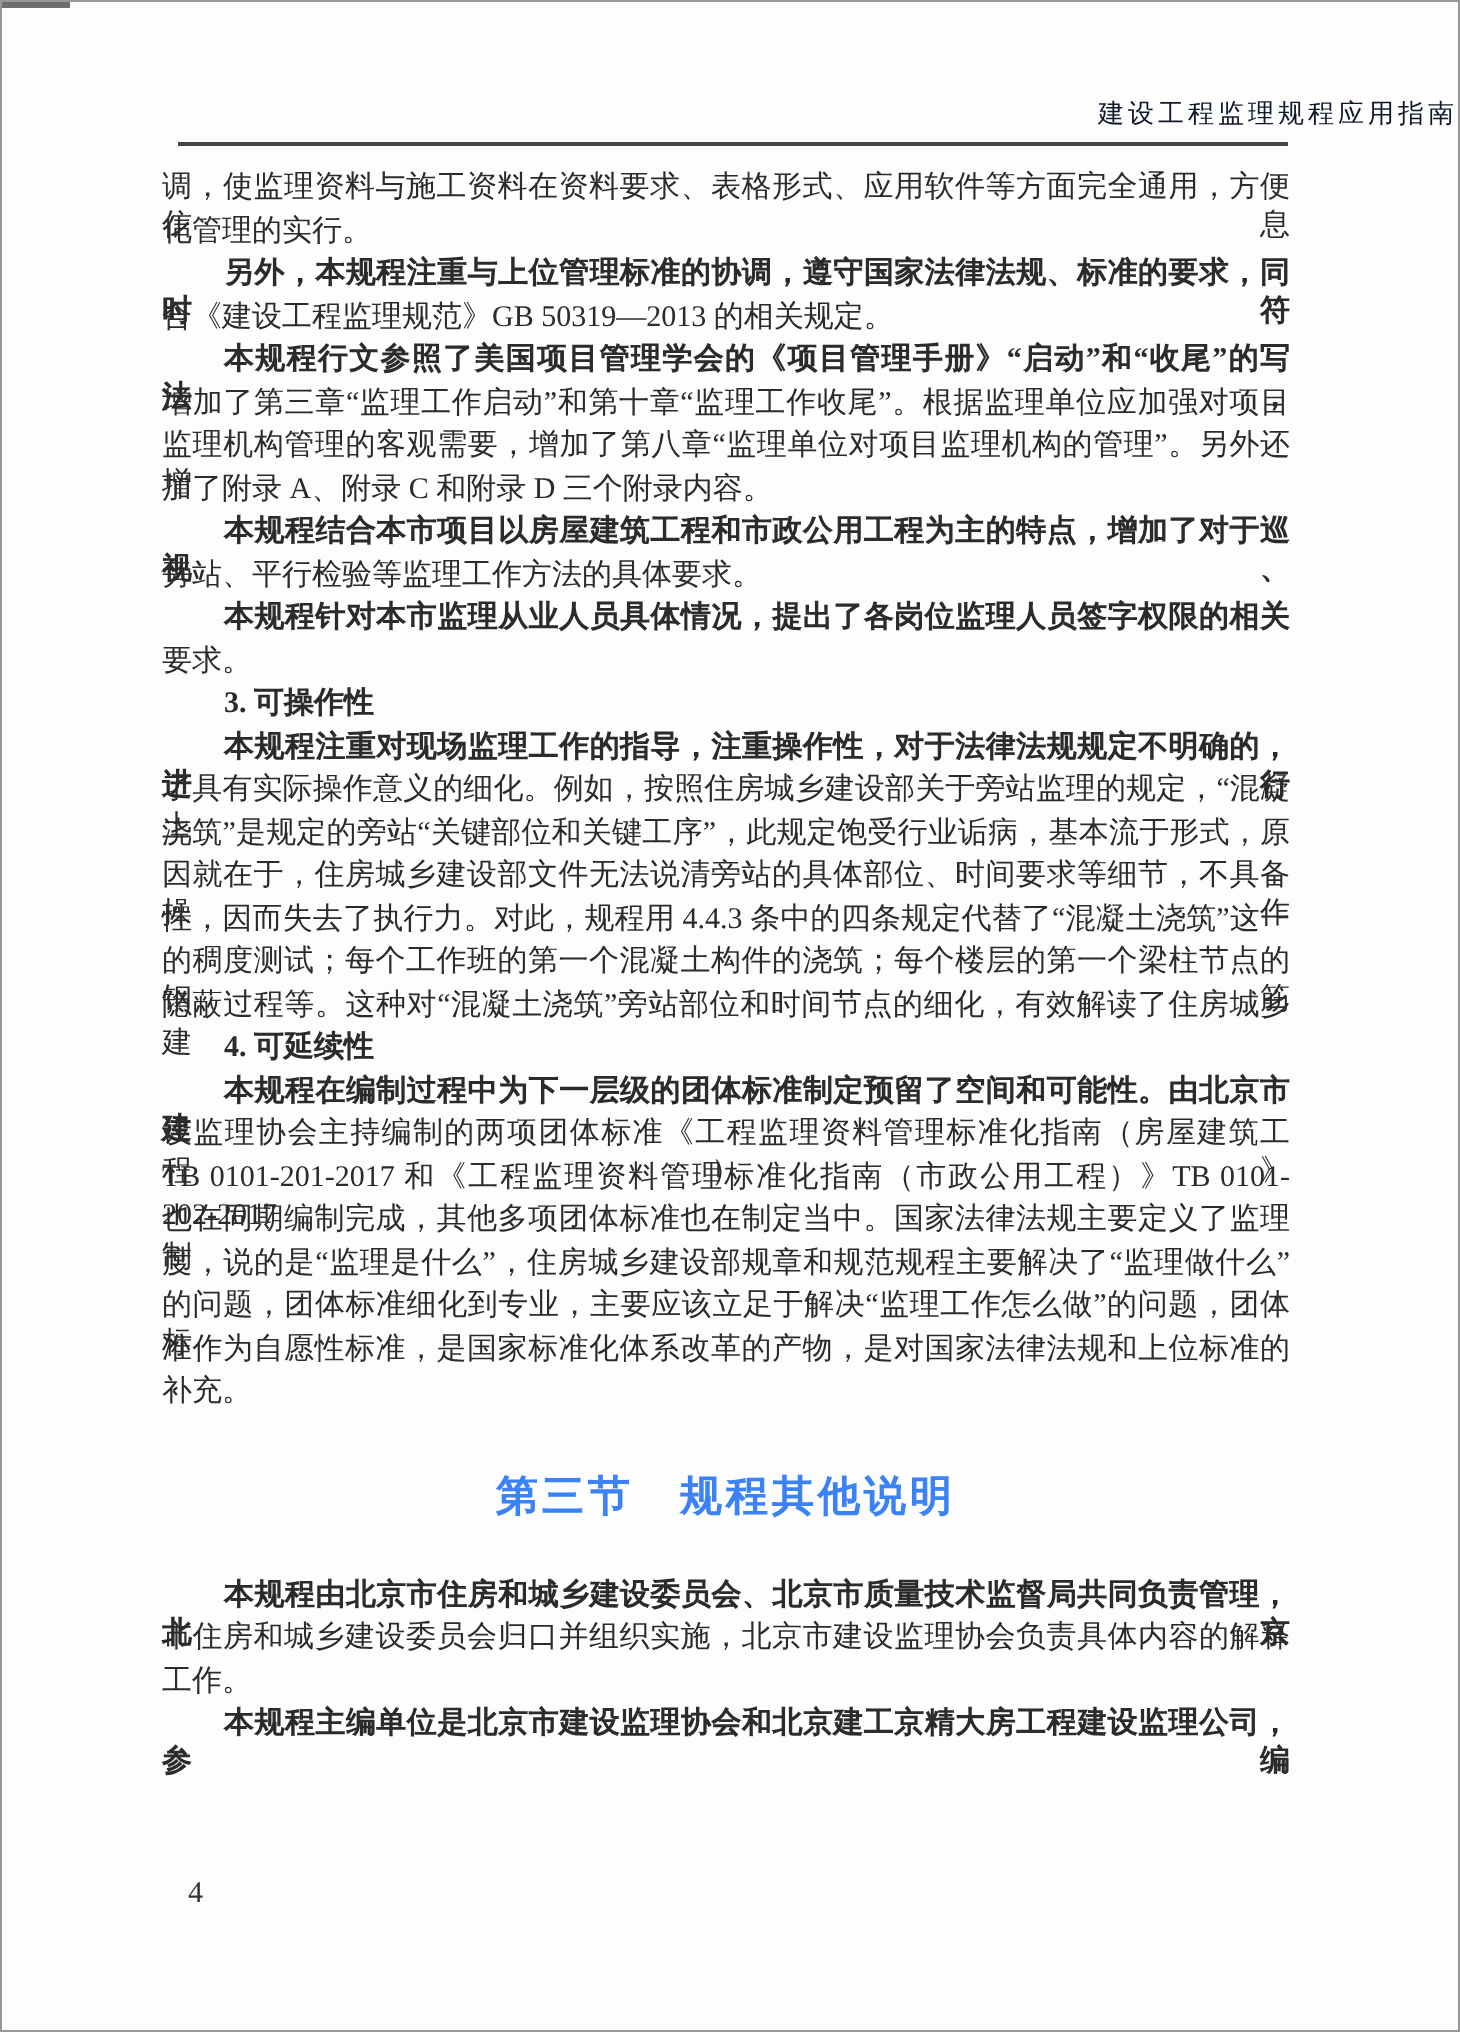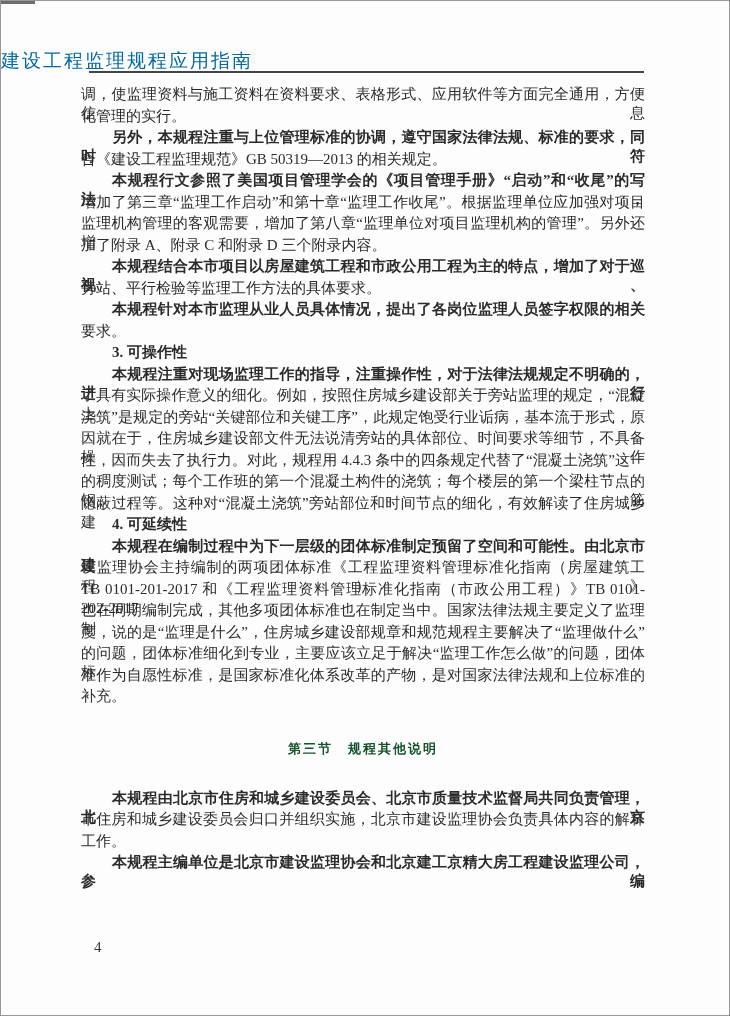--- a/index.html
+++ b/index.html
@@ -24,24 +24,24 @@
     left: 0;
     width: 34px;
     height: 3px;
     background: #6d6d6d;
   }
   .running-header {
     position: absolute;
     top: 47px;
     left: 0;
     right: 0;
-    text-align: left;
-    font-size: 19px;
+    text-align: right;
+    font-size: 13px;
     letter-spacing: 2px;
-    color: #0369a1;
+    color: #0f172a;
   }
   .header-rule {
     position: absolute;
     top: 70px;
     left: 88px;
     width: 555px;
     height: 0;
     border-top: 2px solid #454545;
   }
   .body-text {
@@ -57,25 +57,25 @@
     text-align: justify;
     text-align-last: justify;
     overflow: visible;
     white-space: normal;
   }
   .line.indent { text-indent: 31px; font-weight: bold; }
   .line.last { text-align-last: left; }
   .section-heading {
     font-family: "Liberation Sans", "DejaVu Sans", sans-serif;
     font-weight: bold;
-    font-size: 13px;
+    font-size: 21px;
     line-height: 26px;
     text-align: center;
     letter-spacing: 2px;
-    color: #14532d;
+    color: #3b82f6;
     margin: 27px 0 27px 0;
   }
   .page-number {
     position: absolute;
     left: 93px;
     top: 938px;
     font-size: 15px;
     color: #333333;
   }
 </style>

